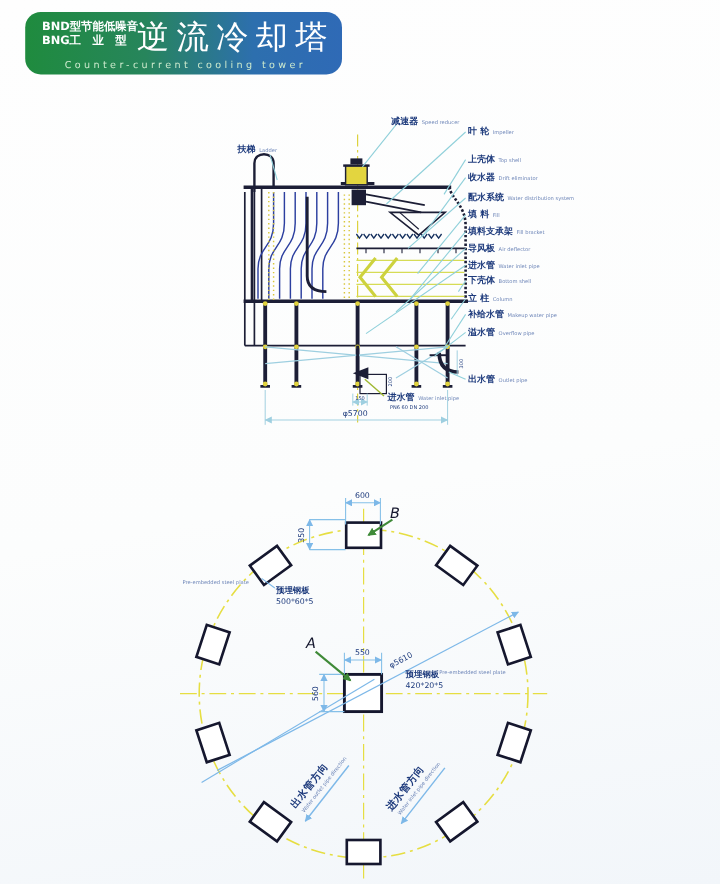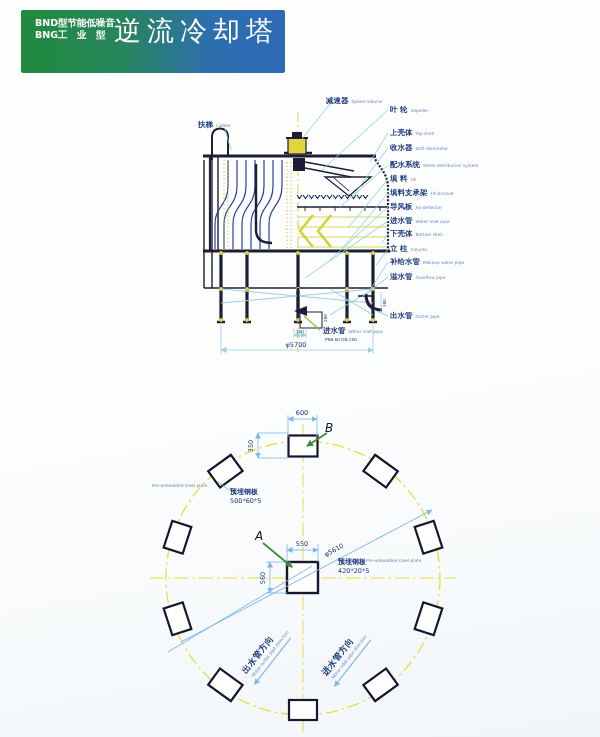--- a/index.html
+++ b/index.html
@@ -3,21 +3,21 @@
 <meta charset="utf-8">
 <style>
   html,body{margin:0;padding:0;background:#ffffff;}
   #page{
     position:relative;width:600px;height:737px;overflow:hidden;
     background:linear-gradient(170deg,#fefefe 0%,#fcfdfd 55%,#f2f6fa 100%);
     font-family:"DejaVu Sans","Liberation Sans",sans-serif;
   }
   
   #banner{
-    position:absolute;left:21px;top:10px;width:264px;height:63px;border-radius:2px;
+    position:absolute;left:21px;top:10px;width:264px;height:52px;border-radius:13px;
     background:linear-gradient(90deg,#1f8b3e 0%,#27855c 38%,#2d6fae 72%,#2f6ab6 100%);
     color:#fff;
   }
   #banner .models{position:absolute;left:14px;top:7px;font-size:9.5px;font-weight:bold;line-height:12px;white-space:pre;}
   #banner .big-title{position:absolute;left:93px;top:3px;font-size:27px;font-weight:normal;letter-spacing:6px;white-space:nowrap;}
   #banner .subtitle{position:absolute;left:33px;bottom:3px;font-size:8px;letter-spacing:2.8px;color:#cdeacd;white-space:nowrap;}
   
   svg{position:absolute;left:0;top:0;}
   text{font-family:"DejaVu Sans","Liberation Sans",sans-serif;}
   .cn{fill:#1d3a7c;font-weight:bold;font-size:7.5px;}
@@ -32,20 +32,21 @@
   .grn{stroke:#3f8a38;stroke-width:1.7;fill:none;}
 </style>
 </head>
 <body>
 
 <div id="page">
 
   <div id="banner">
     <div class="models"><span>BND型节能低噪音</span><br><span>BNG工　业　型</span></div>
     <div class="big-title">逆流冷却塔</div>
+    <div class="subtitle">Counter-current cooling tower</div>
   </div>
 
   <svg width="600" height="737" viewBox="0 0 600 737">
     <defs>
       <marker id="mb" markerWidth="7" markerHeight="6" refX="5.5" refY="3" orient="auto-start-reverse" markerUnits="userSpaceOnUse">
           <path d="M0,0 L6,3 L0,6 Z" fill="#7db8e8"></path>
         </marker>
       <marker id="ml" markerWidth="7" markerHeight="6" refX="5.5" refY="3" orient="auto-start-reverse" markerUnits="userSpaceOnUse">
           <path d="M0,0 L6,3 L0,6 Z" fill="#9ecfe0"></path>
         </marker>

